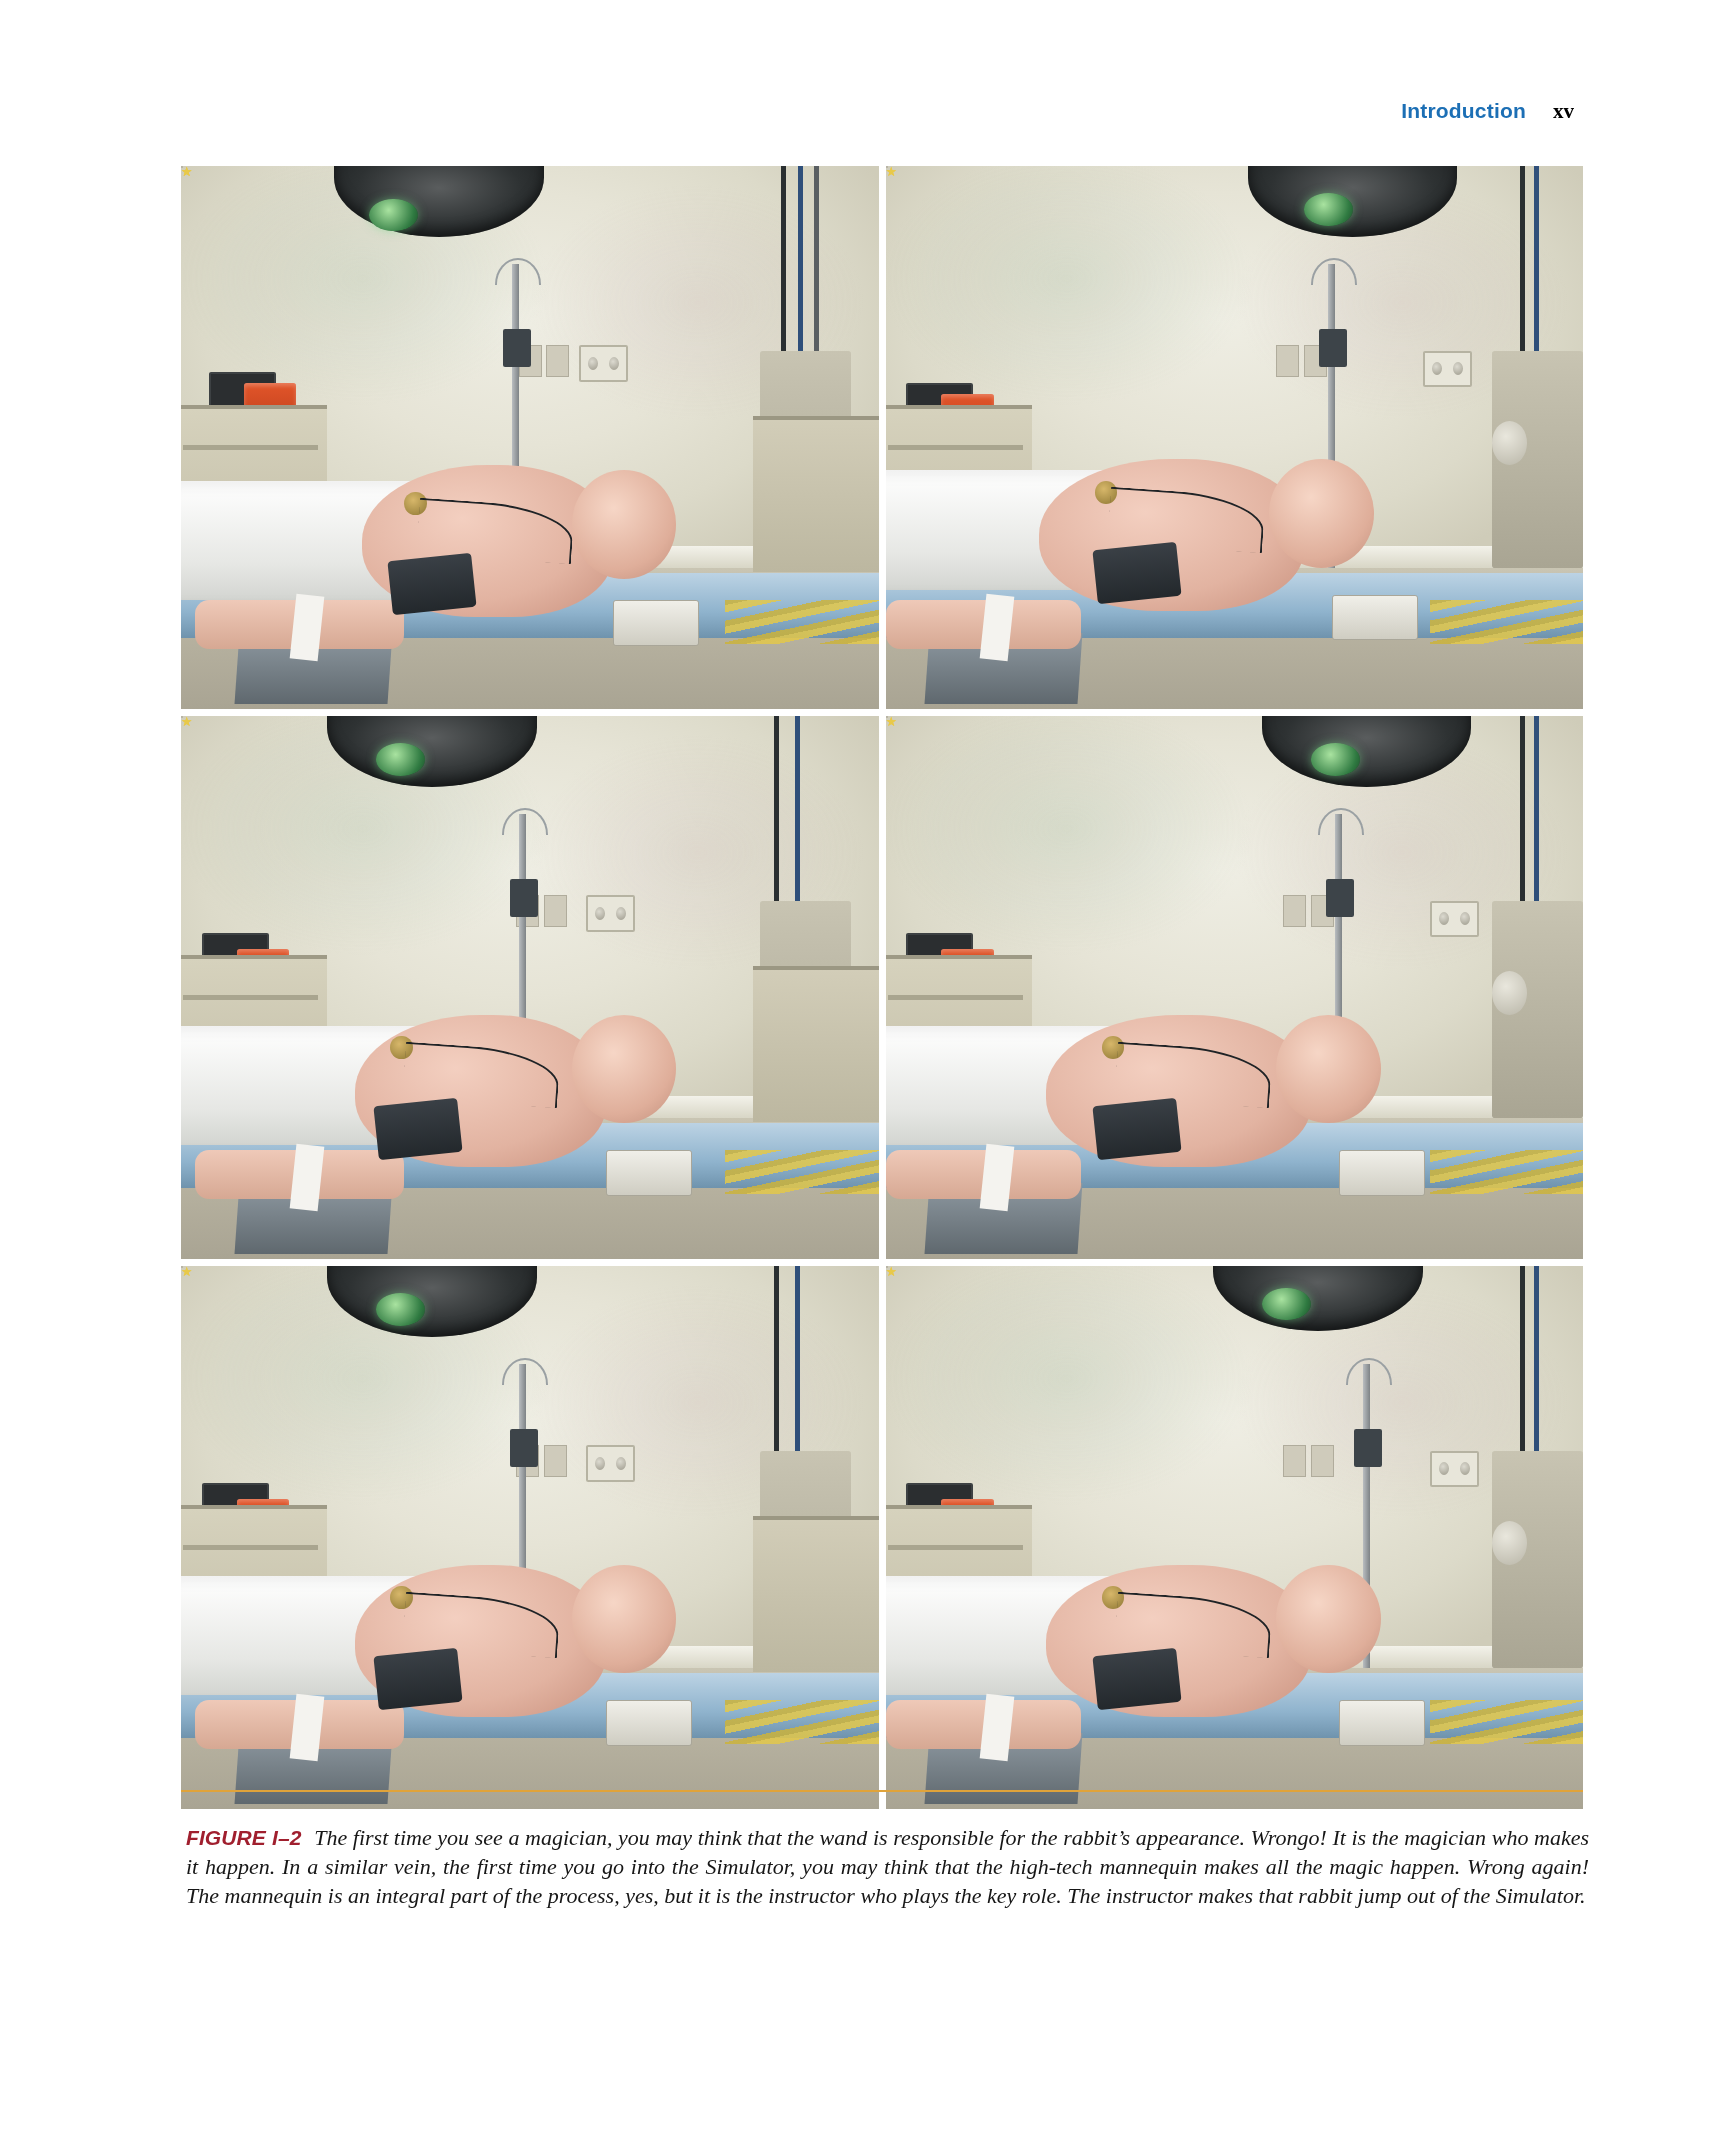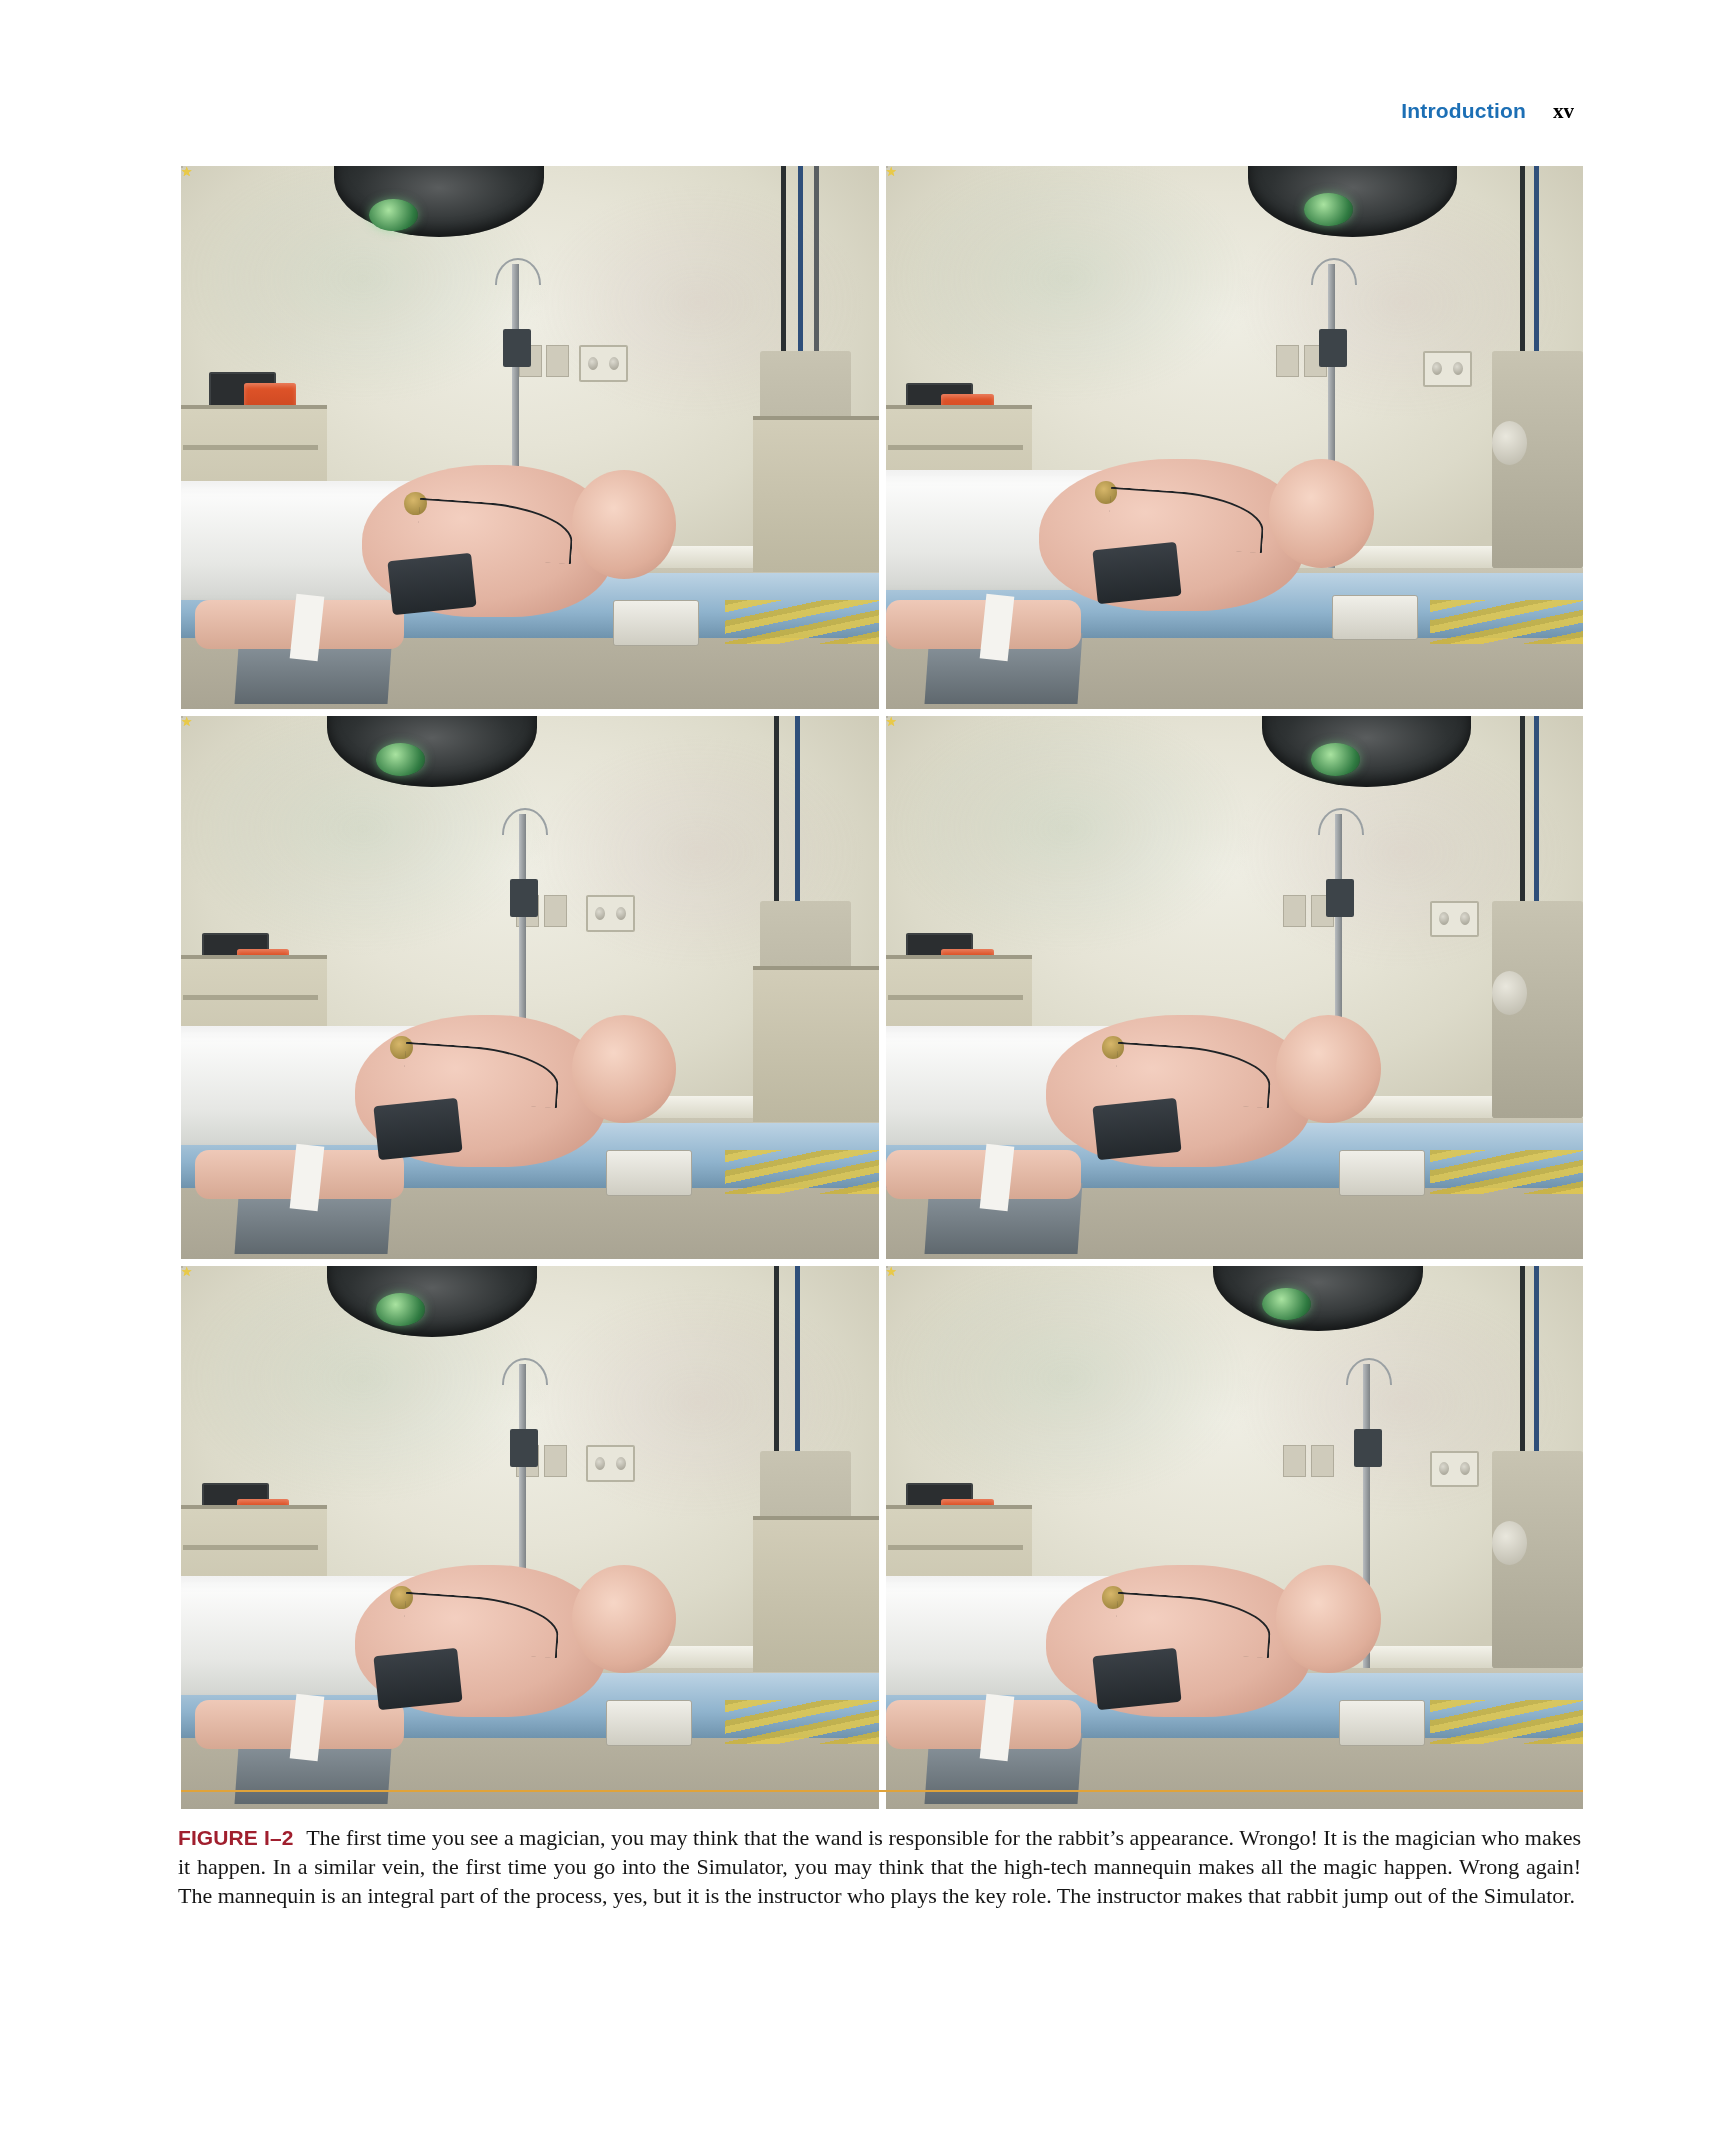--- a/index.html
+++ b/index.html
@@ -427,28 +427,29 @@
   .caption-rule {
     position: absolute;
     left: 181px;
     top: 1790px;
     width: 1402px;
     height: 2.1px;
     background: #e0a33a;
   }
   .caption {
     position: absolute;
-    left: 178px;
+    left: 186px;
     top: 1802px;
     width: 1403px;
     font-family: "Liberation Serif", serif;
     font-size: 22px;
     line-height: 1.31;
     color: #161616;
     text-align: justify;
+    font-style: italic;
   }
   .caption .fig-label {
     font-family: "Liberation Sans", sans-serif;
     font-weight: bold;
     font-size: 21px;
     color: #a01f2e;
     letter-spacing: 0.1px;
     margin-right: 12.7px;
   }
 </style>

